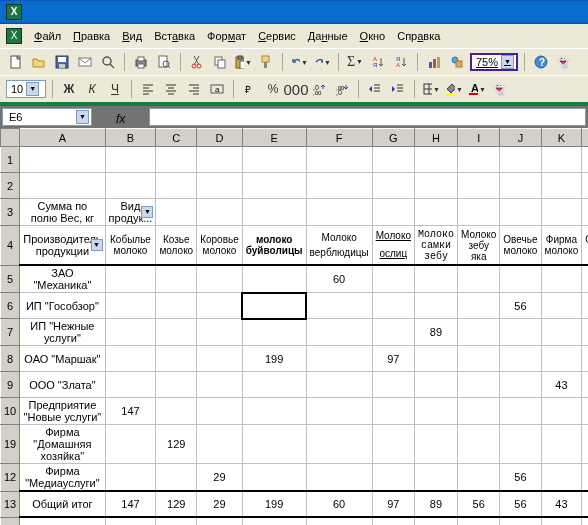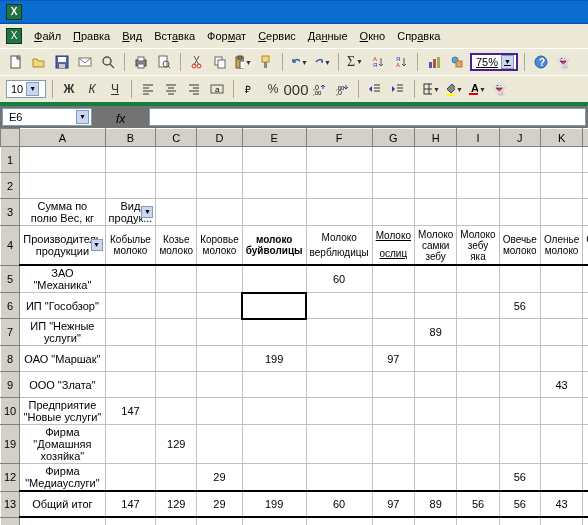--- a/index.html
+++ b/index.html
@@ -505,24 +505,24 @@
       <tbody>
         <tr>
           <td class="rowh">4</td>
           <td class="left-align pivot-hdr thick-btm">Производитель продукции<span class="pivot-dd">▼</span></td>
           <td class="thick-btm" style="font-size:10px;line-height:11px;">Кобылье молоко</td>
           <td class="thick-btm" style="font-size:10px;line-height:11px;">Козье молоко</td>
           <td class="thick-btm" style="font-size:10px;line-height:11px;">Коровье молоко</td>
           <td class="thick-btm" style="font-size:10px;line-height:11px;font-weight:bold;">молоко буйволицы</td>
           <td class="thick-btm" style="font-size:10px;line-height:15px;">Молоко верблюдицы</td>
           <td class="thick-btm" style="font-size:10px;line-height:18px;text-decoration:underline;">Молоко ослиц</td>
-          <td class="thick-btm" style="font-size:10px;line-height:11px;">Молоко самки зебу</td>
+          <td class="thick-btm" style="font-size:10px;line-height:11px;font-family:Liberation Mono, monospace;">Молоко самки зебу</td>
           <td class="thick-btm" style="font-size:10px;line-height:11px;">Молоко зебу яка</td>
           <td class="thick-btm" style="font-size:10px;line-height:11px;">Овечье молоко</td>
-          <td class="thick-btm" style="font-size:10px;line-height:11px;">Оленье молоко</td>
+          <td class="thick-btm" style="font-size:10px;line-height:11px;">Фирма молоко</td>
           <td class="thick-btm" style="font-size:10px;line-height:11px;">Общий итог</td>
         </tr>
       </tbody>
       <tbody>
         <tr>
           <td class="rowh">5</td>
           <td class="left-align ">ЗАО "Механика"</td>
           <td class=""></td>
           <td class=""></td>
           <td class=""></td>

